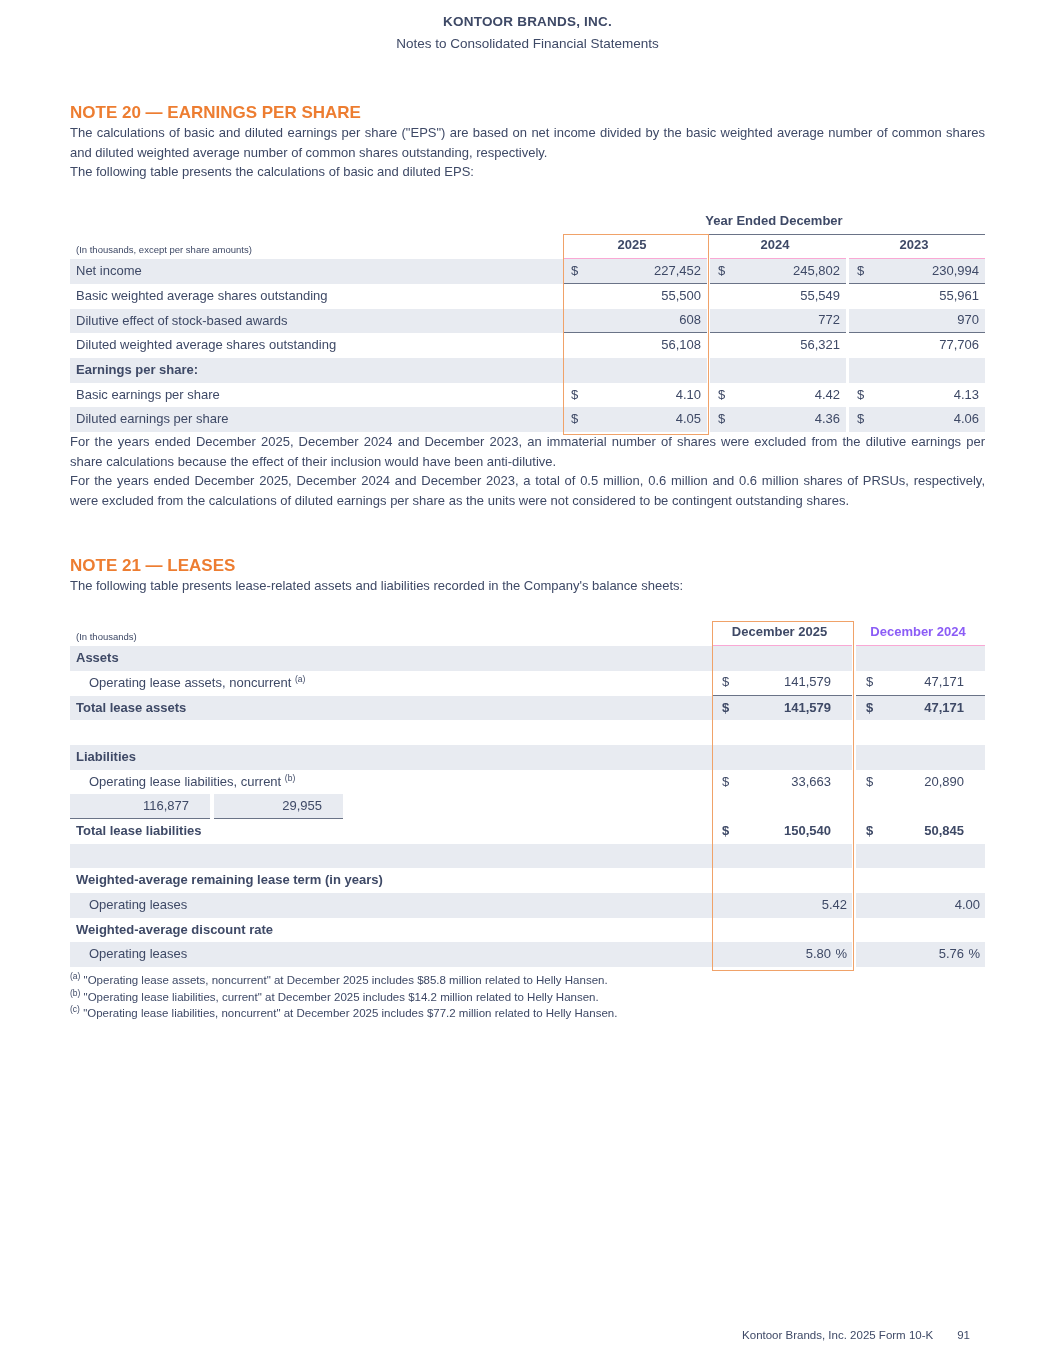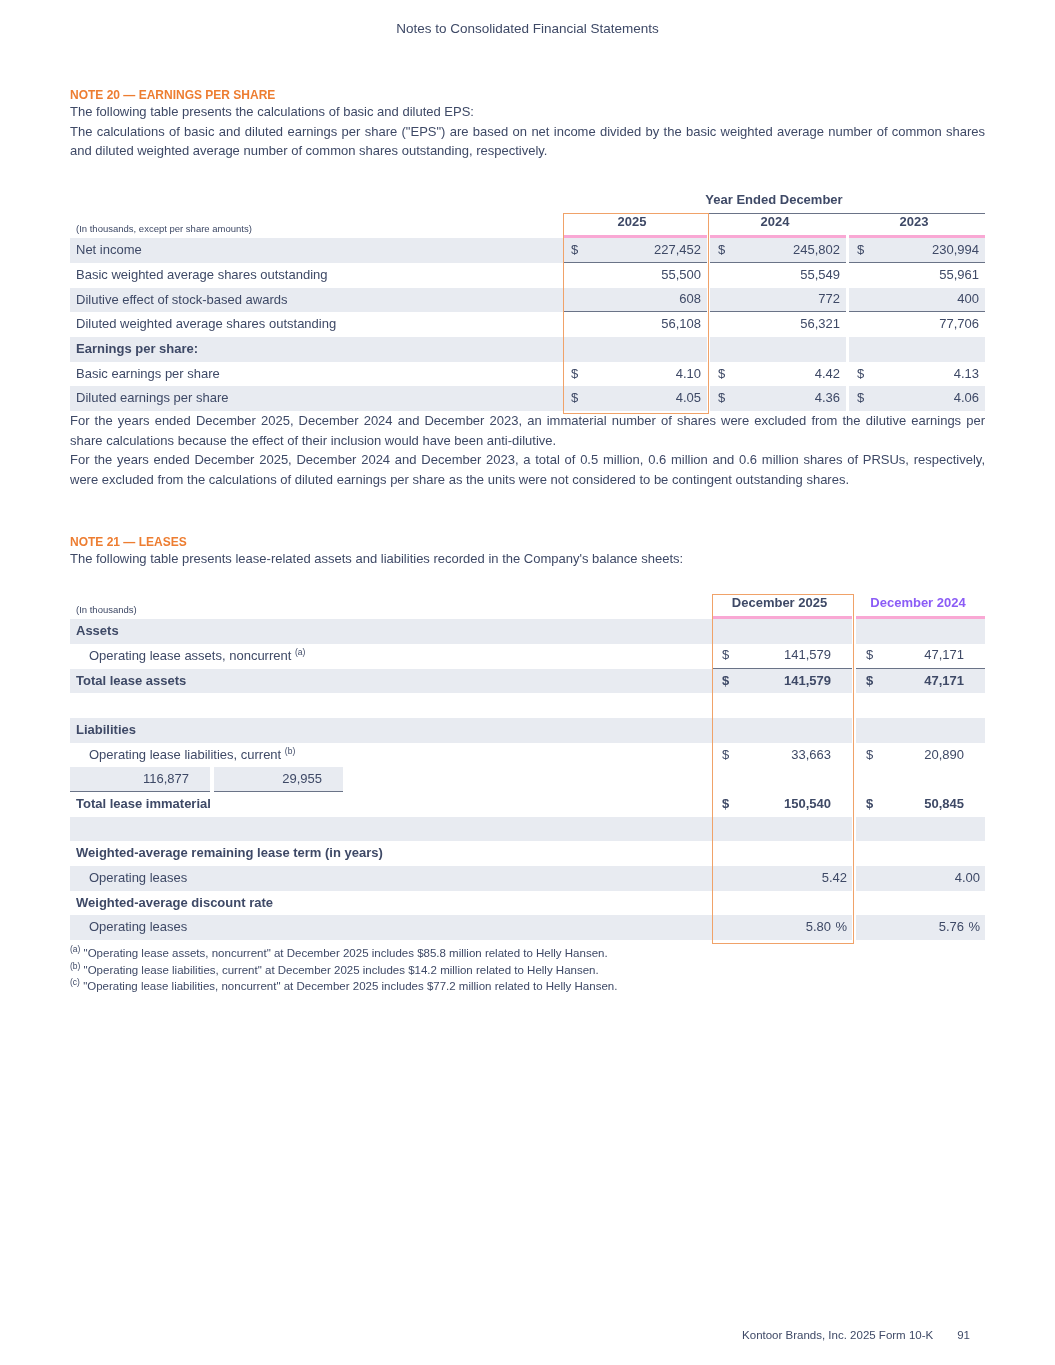--- a/index.html
+++ b/index.html
@@ -11,21 +11,21 @@
     color:#3E4966;
     overflow:hidden;
     box-sizing:border-box;
     padding:14px 70px 0 70px;
   }
   
   .doc-header{text-align:center;}
   .company{font-size:13.5px;font-weight:bold;letter-spacing:.2px;}
   .subtitle{font-size:13.5px;margin-top:7px;}
   
-  .note-title{color:#ED7D31;font-weight:bold;font-size:12px;margin:0;}
+  .note-title{color:#ED7D31;font-weight:bold;font-size:17px;margin:0;}
   .nt20{margin-top:52px;}
   .nt21{margin-top:46px;}
   p.body{
     font-size:13px;line-height:19.5px;margin:0;
     text-align:justify;
   }
   .mt18{margin-top:17px;}
   .mt38{margin-top:36px;}
   
   .tbl{position:relative;width:915px;font-size:13px;}
@@ -45,21 +45,21 @@
   .t1 .g24{width:136px;padding-right:6px;}
   .t1 .g23{width:136px;padding-right:6px;}
   .t1 .gap{width:3px;}
   .t2 .g25{width:140px;padding-right:5px;}
   .t2 .g24{width:129px;padding-right:5px;}
   .t2 .gap{width:4px;}
   .d{flex:0 0 22px;box-sizing:border-box;padding-left:8px;}
   .t2 .d{padding-left:10px;}
   .v{flex:1;text-align:right;}
   .unit{flex:0 0 16px;text-align:right;}
-  .yr{justify-content:center;font-weight:bold;border-bottom:3px solid #f9a8d4;}
+  .yr{justify-content:center;font-weight:bold;border-bottom:1px solid #f9a8d4;}
   .yr .yl{width:100%;text-align:center;}
   .units-label{font-size:9.5px;line-height:13px;align-self:flex-end;padding-bottom:3px;}
   .shade .lbl,.shade .grp{background:#E8EBF1;}
   .u .grp{border-bottom:1px solid #6A7387;}
   .section .lbl{font-weight:bold;}
   .bold .lbl,.bold .d,.bold .v{font-weight:bold;}
   .black-hdr{color:#8b5cf6;}
   
   .hl{position:absolute;border:1px solid #F0A269;pointer-events:none;}
   .hl-t1{left:493px;top:24px;width:144px;height:199px;}
@@ -71,26 +71,27 @@
   
   .page-footer{position:absolute;right:85px;bottom:24px;font-size:11.5px;text-align:right;}
   .page-no{margin-left:24px;}
 </style>
 </head>
 <body>
 
 <div class="page">
 
   <div class="doc-header">
+    <div class="company">KONTOOR BRANDS, INC.</div>
     <div class="subtitle">Notes to Consolidated Financial Statements</div>
   </div>
 
   <h2 class="note-title nt20">NOTE 20 — EARNINGS PER SHARE</h2>
+  <p class="body mt18">The calculations of basic and diluted earnings per share ("EPS") are based on net income divided by the basic weighted average number of common shares and diluted weighted average number of common shares outstanding, respectively.</p>
   <p class="body mt18">The following table presents the calculations of basic and diluted EPS:</p>
-  <p class="body mt18">The calculations of basic and diluted earnings per share ("EPS") are based on net income divided by the basic weighted average number of common shares and diluted weighted average number of common shares outstanding, respectively.</p>
 
   <div class="tbl t1">
     <div class="span-row">
       <div class="span-spacer"></div>
       <div class="span-head">Year Ended December</div>
     </div>
 
     <div class="t-row hdr-row">
       <div class="lbl units-label">(In thousands, except per share amounts)</div>
       <div class="grp g25 yr">
@@ -149,21 +150,21 @@
           <span class="v">608</span>
         </div>
       <div class="gap"></div>
       <div class="grp g24">
           <span class="d"></span>
           <span class="v">772</span>
         </div>
       <div class="gap"></div>
       <div class="grp g23">
           <span class="d"></span>
-          <span class="v">400</span>
+          <span class="v">970</span>
         </div>
     </div>
 
     <div class="t-row">
       <div class="lbl">Diluted weighted average shares outstanding</div>
       <div class="grp g25">
           <span class="d"></span>
           <span class="v">56,108</span>
         </div>
       <div class="gap"></div>
@@ -318,21 +319,21 @@
         </div>
       <div class="gap"></div>
       <div class="grp g24">
           <span class="d"></span>
           <span class="v">29,955</span>
           <span class="unit"></span>
         </div>
     </div>
 
     <div class="t-row bold">
-      <div class="lbl">Total lease immaterial</div>
+      <div class="lbl">Total lease liabilities</div>
       <div class="grp g25">
           <span class="d">$</span>
           <span class="v">150,540</span>
           <span class="unit"></span>
         </div>
       <div class="gap"></div>
       <div class="grp g24">
           <span class="d">$</span>
           <span class="v">50,845</span>
           <span class="unit"></span>

